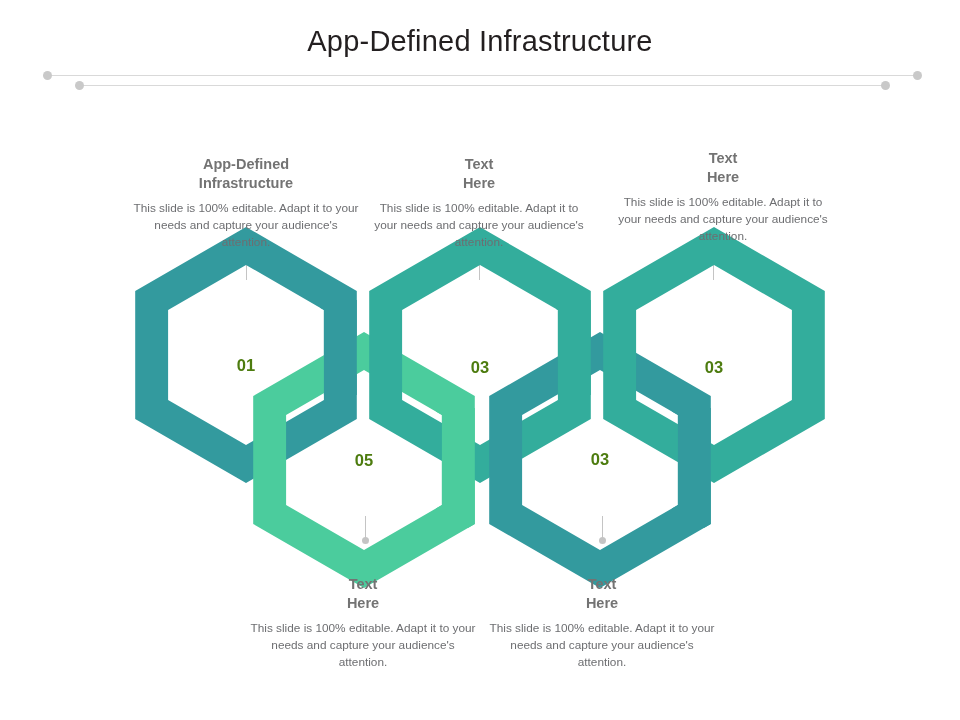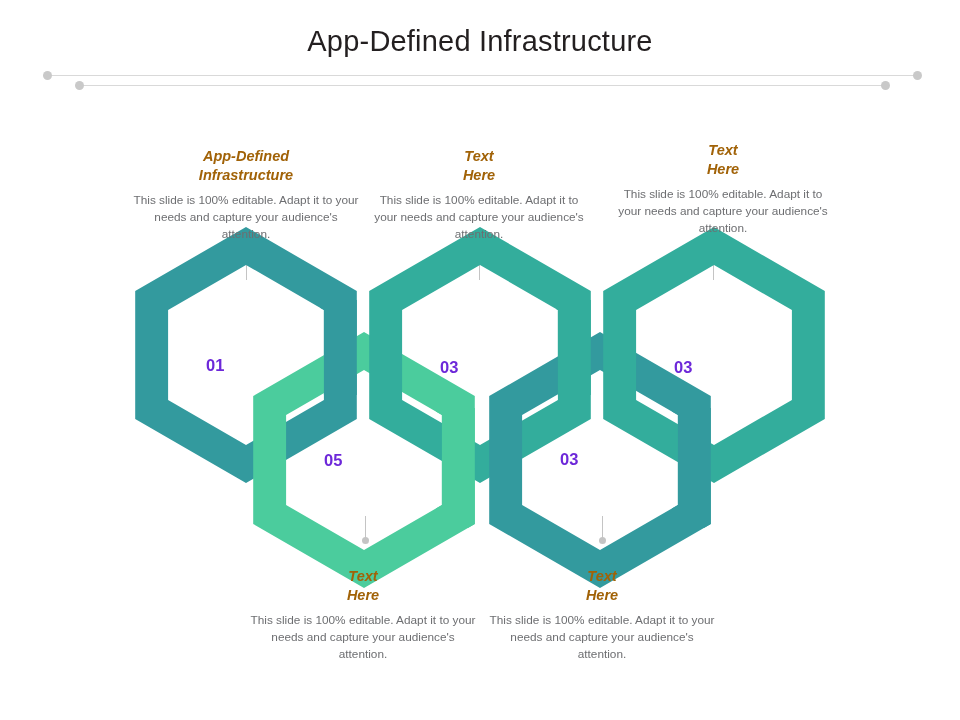--- a/index.html
+++ b/index.html
@@ -58,39 +58,38 @@
     width: 960px;
     height: 720px;
     pointer-events: none;
   }
   .hex-stage svg { display: block; }
 
   .hex-number {
     position: absolute;
     font-size: 16.5px;
     font-weight: bold;
-    color: #6d28d9;
-    text-align: left;
+    color: #4d7c0f;
+    text-align: center;
     width: 80px;
     pointer-events: none;
   }
 
   
   .callout {
     position: absolute;
     text-align: center;
   }
   .callout-head {
     font-size: 14.5px;
     font-weight: bold;
     line-height: 1.32;
-    color: #a16207;
-    margin: 8px 0 7px 0;
+    color: #737373;
+    margin: 16px 0 7px 0;
     white-space: pre-line;
-    font-style: italic;
   }
   .callout-body {
     font-size: 11.8px;
     line-height: 1.42;
     color: #6d6e71;
     margin: 0;
   }
 
   
   .leader {

